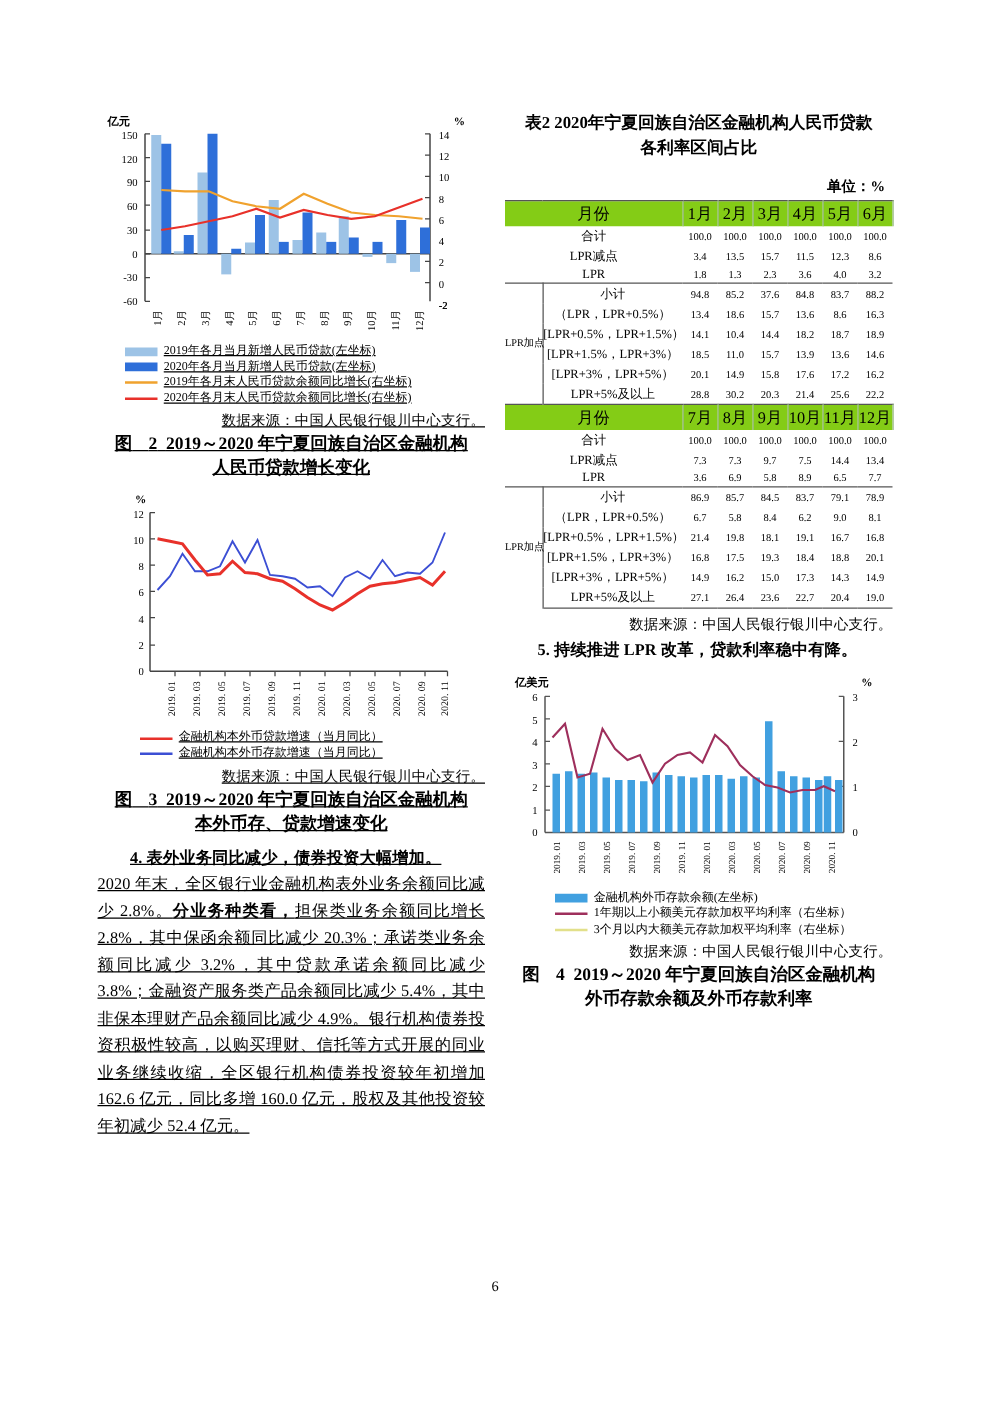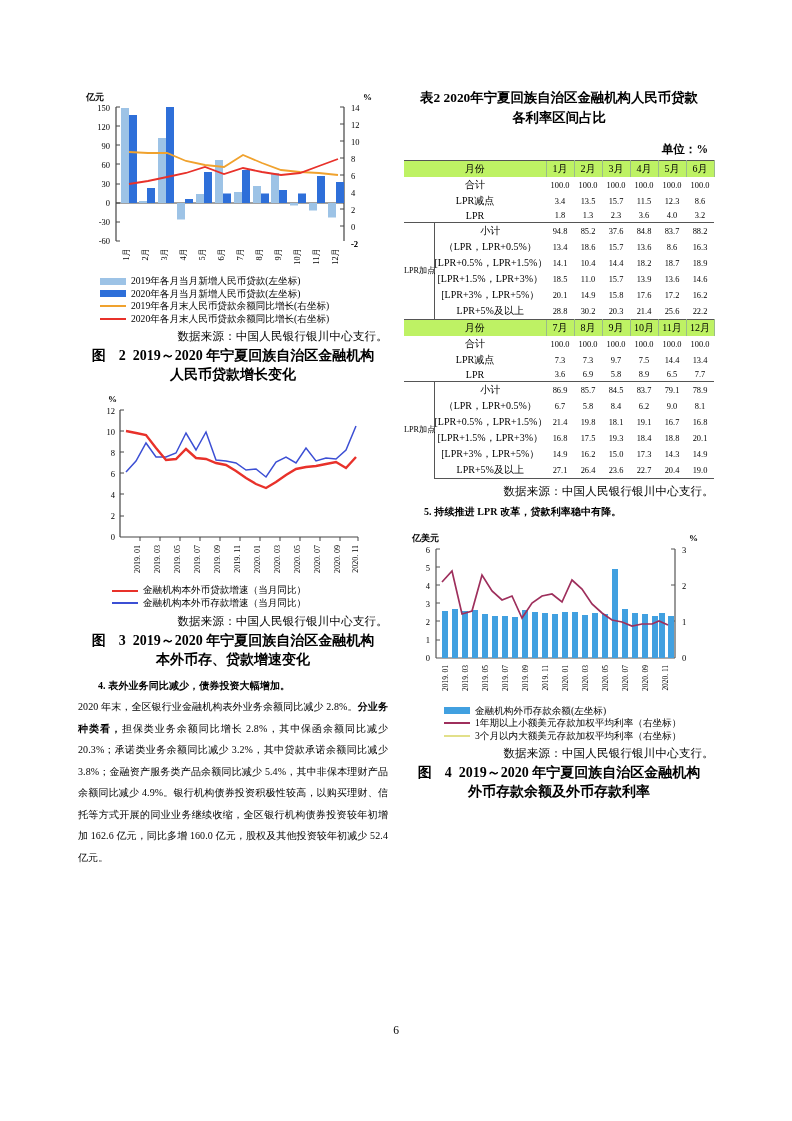--- a/index.html
+++ b/index.html
@@ -13,26 +13,26 @@
   }
   .page{
     position:absolute;inset:0;
     padding:0;
   }
   .col{
     position:absolute;
     top:88px;
     width:310px;
   }
-  .col-left{left:78px;}
+  .col-left{left:78px;text-decoration:underline;}
   .col-right{left:404px;}
 
   
   .body-text{
-    font-size:10px;
+    font-size:13px;
     line-height:21.5px;
     text-align:justify;
     text-justify:inter-ideograph;
     letter-spacing:0.1px;
   }
   .body-text b{font-weight:bold;}
   .indent{text-indent:2em;}
   .src{
     font-size:11.5px;
     margin-top:4px;
@@ -90,22 +90,22 @@
     table-layout:fixed;
   }
   table.rates td{
     text-align:center;
     padding:1px 0;
     height:11px;
     white-space:nowrap;
   }
   table.rates td.lbl{font-size:10px;}
   table.rates tr.hdr td{
-    background:#bef264;
-    font-size:10px;
+    background:#84cc16;
+    font-size:13px;
     border-left:1px solid #9bbb8a;
     border-right:1px solid #9bbb8a;
   }
   table.rates tr.hdr td.mhead{
     border-left:none;border-right:none;
   }
   tr.topline td{border-top:1.6px solid #555;}
   tr.botline td{border-bottom:1.6px solid #555;}
   tr.midline td{border-top:1px solid #555;}
   td.vline{border-right:1px solid #555;}

